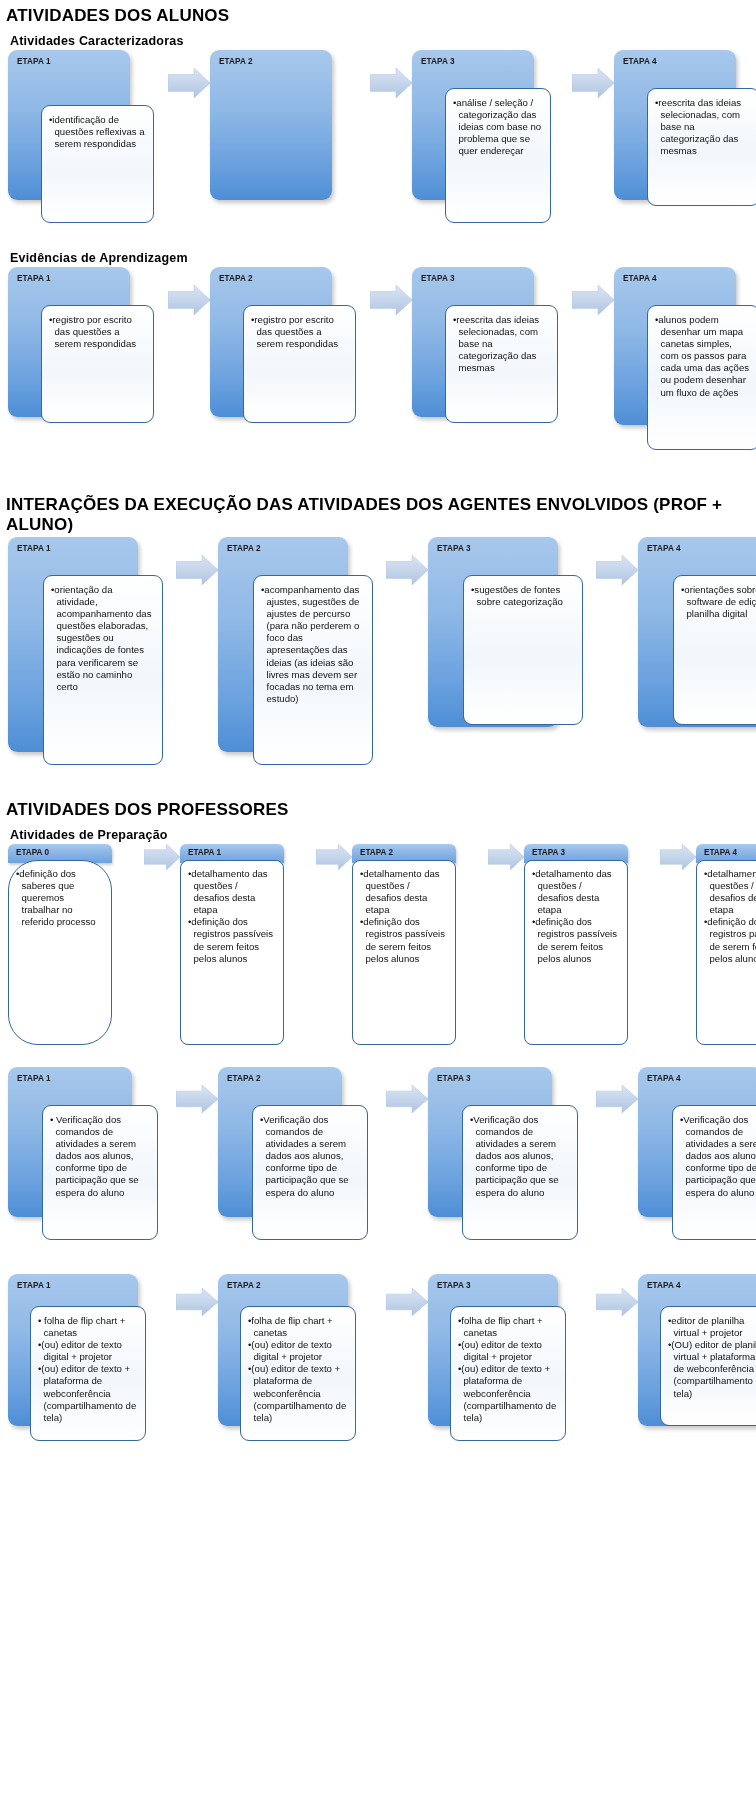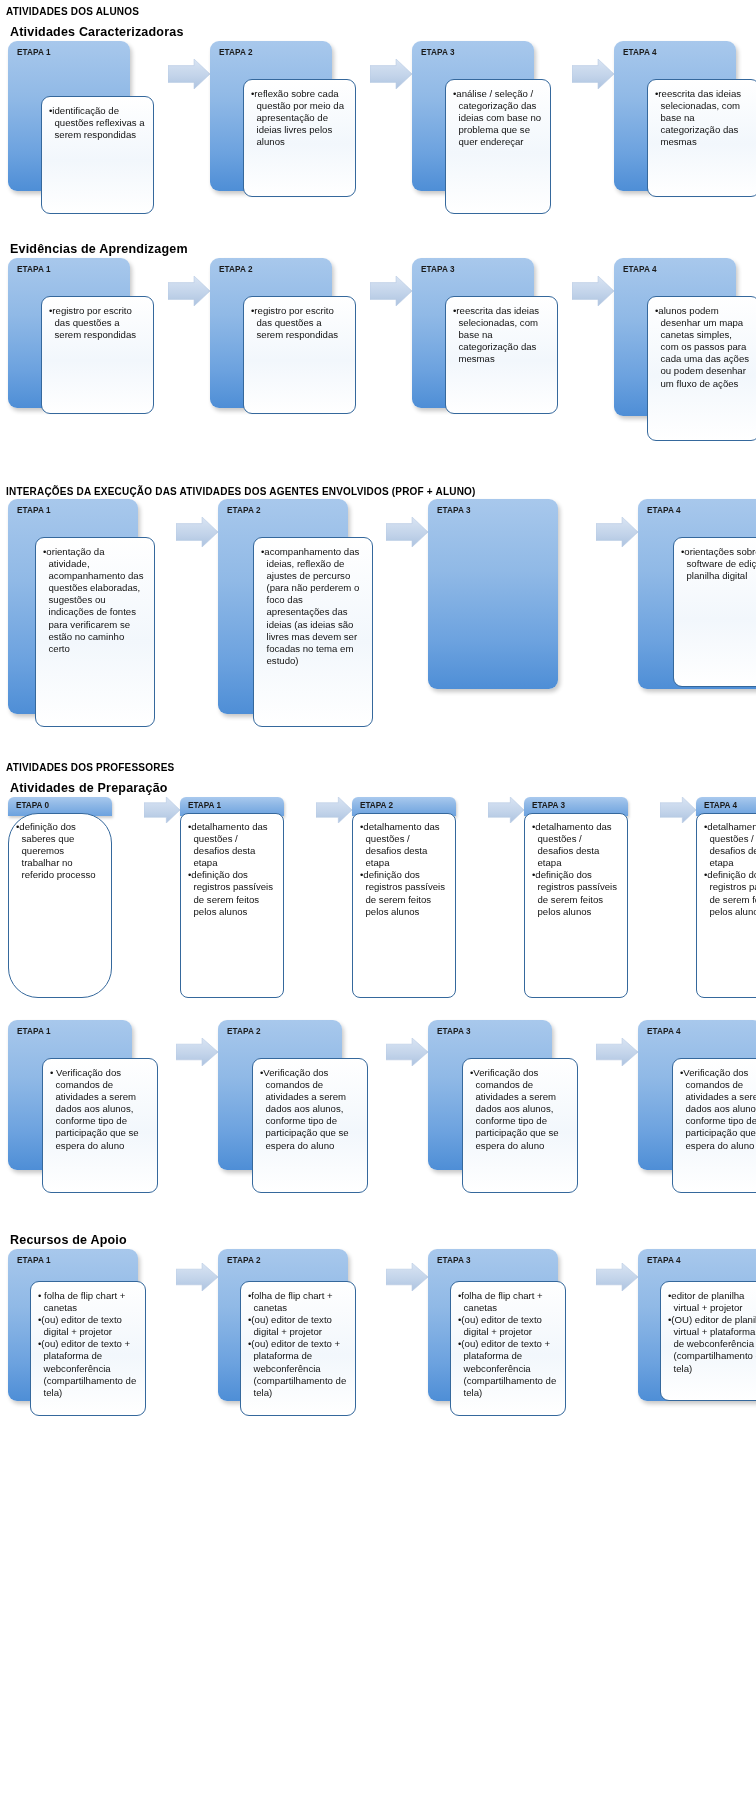--- a/index.html
+++ b/index.html
@@ -6,21 +6,21 @@
   body{
     width:756px;
     background:#ffffff;
     font-family:"Liberation Sans", sans-serif;
     color:#000000;
     -webkit-font-smoothing:antialiased;
   }
   .page{width:756px; position:relative; padding:0; box-sizing:border-box;}
 
   .h1{
-    font-size:10px; font-weight:bold; letter-spacing:.2px;
+    font-size:17px; font-weight:bold; letter-spacing:.2px;
     padding:6px 0 2px 6px;
   }
   .h2{
     font-size:12.5px; font-weight:bold; letter-spacing:.2px;
     padding:6px 0 2px 10px;
   }
   .spacer-lg{height:22px;}
 
   
   .flow{
@@ -131,25 +131,20 @@
               <stop offset="100%" stop-color="#adc3e0"></stop>
             </linearGradient>
           </defs>
           <polygon points="0,6.6 26.04,6.6 26.04,0 42,15 26.04,30 26.04,23.400000000000002 0,23.400000000000002" fill="url(#ag1)" stroke="#b7cae3" stroke-width="0.6"></polygon>
         </svg>
       </div>
       <div class="stage" style="width: 160px; height: 173px; position: relative;">
         <div class="panel" style="width: 122px; height: 150px; position: absolute; left: 0px; top: 0px;">
           <div class="etapa">ETAPA 2</div>
         </div>
-        <div class="bubble" style="width: 113px; height: 118px; left: 33px; top: 38px;">
-          <ul>
-            <li>reflexão sobre cada questão por meio da apresentação de ideias livres pelos alunos</li>
-          </ul>
-        </div>
       </div>
       <div class="arrow" style="width: 42px; margin-top: 18px;">
         <svg width="42" height="30" viewBox="0 0 42 30">
           <defs>
             <linearGradient id="ag2" x1="0" y1="0" x2="0" y2="1">
               <stop offset="0%" stop-color="#d9e4f3"></stop>
               <stop offset="55%" stop-color="#c3d4ea"></stop>
               <stop offset="100%" stop-color="#adc3e0"></stop>
             </linearGradient>
           </defs>
@@ -271,21 +266,21 @@
       </div>
     </div>
 
   <div class="spacer-lg"></div>
   <div class="h1">INTERAÇÕES DA EXECUÇÃO DAS ATIVIDADES DOS AGENTES ENVOLVIDOS (PROF + ALUNO)</div>
   <div class="flow" id="flow-interacoes">
       <div class="stage" style="width: 168px; height: 235px; position: relative;">
         <div class="panel" style="width: 130px; height: 215px; position: absolute; left: 0px; top: 0px;">
           <div class="etapa">ETAPA 1</div>
         </div>
-        <div class="bubble" style="width: 120px; height: 190px; left: 27px; top: 38px;">
+        <div class="bubble" style="width: 120px; height: 190px; left: 35px; top: 38px;">
           <ul>
             <li>orientação da atividade, acompanhamento das questões elaboradas, sugestões ou indicações de fontes para verificarem se estão no caminho certo</li>
           </ul>
         </div>
       </div>
       <div class="arrow" style="width: 42px; margin-top: 18px;">
         <svg width="42" height="30" viewBox="0 0 42 30">
           <defs>
             <linearGradient id="ag7" x1="0" y1="0" x2="0" y2="1">
               <stop offset="0%" stop-color="#d9e4f3"></stop>
@@ -295,39 +290,44 @@
           </defs>
           <polygon points="0,6.6 26.04,6.6 26.04,0 42,15 26.04,30 26.04,23.400000000000002 0,23.400000000000002" fill="url(#ag7)" stroke="#b7cae3" stroke-width="0.6"></polygon>
         </svg>
       </div>
       <div class="stage" style="width: 168px; height: 235px; position: relative;">
         <div class="panel" style="width: 130px; height: 215px; position: absolute; left: 0px; top: 0px;">
           <div class="etapa">ETAPA 2</div>
         </div>
         <div class="bubble" style="width: 120px; height: 190px; left: 35px; top: 38px;">
           <ul>
-            <li>acompanhamento das ideias, reflexão de ajustes de percurso (para não perderem o foco das apresentações das ideias (as ideias são livres mas devem ser focadas no tema em estudo)</li>
+            <li>acompanhamento das ajustes, sugestões de ajustes de percurso (para não perderem o foco das apresentações das ideias (as ideias são livres mas devem ser focadas no tema em estudo)</li>
           </ul>
         </div>
       </div>
       <div class="arrow" style="width: 42px; margin-top: 18px;">
         <svg width="42" height="30" viewBox="0 0 42 30">
           <defs>
             <linearGradient id="ag8" x1="0" y1="0" x2="0" y2="1">
               <stop offset="0%" stop-color="#d9e4f3"></stop>
               <stop offset="55%" stop-color="#c3d4ea"></stop>
               <stop offset="100%" stop-color="#adc3e0"></stop>
             </linearGradient>
           </defs>
           <polygon points="0,6.6 26.04,6.6 26.04,0 42,15 26.04,30 26.04,23.400000000000002 0,23.400000000000002" fill="url(#ag8)" stroke="#b7cae3" stroke-width="0.6"></polygon>
         </svg>
       </div>
       <div class="stage" style="width: 168px; height: 235px; position: relative;">
         <div class="panel" style="width: 130px; height: 190px; position: absolute; left: 0px; top: 0px;">
           <div class="etapa">ETAPA  3</div>
+        </div>
+        <div class="bubble" style="width: 120px; height: 150px; left: 35px; top: 38px;">
+          <ul>
+            <li>sugestões de fontes sobre categorização</li>
+          </ul>
         </div>
       </div>
       <div class="arrow" style="width: 42px; margin-top: 18px;">
         <svg width="42" height="30" viewBox="0 0 42 30">
           <defs>
             <linearGradient id="ag9" x1="0" y1="0" x2="0" y2="1">
               <stop offset="0%" stop-color="#d9e4f3"></stop>
               <stop offset="55%" stop-color="#c3d4ea"></stop>
               <stop offset="100%" stop-color="#adc3e0"></stop>
             </linearGradient>
@@ -529,21 +529,20 @@
         </div>
         <div class="bubble" style="width: 116px; height: 135px; left: 34px; top: 38px;">
           <ul>
             <li>Verificação  dos comandos de atividades a serem dados aos alunos, conforme tipo de participação que se espera do aluno</li>
           </ul>
         </div>
       </div>
     </div>
 
   <div class="spacer-lg"></div>
-  <div class="h2">Recursos de Apoio</div>
   <div class="flow" id="flow-recursos">
       <div class="stage" style="width: 168px; height: 180px; position: relative;">
         <div class="panel" style="width: 130px; height: 152px; position: absolute; left: 0px; top: 0px;">
           <div class="etapa">ETAPA 1</div>
         </div>
         <div class="bubble" style="width: 116px; height: 135px; left: 22px; top: 32px;">
           <ul>
             <li> folha de flip chart + canetas</li>
             <li>(ou) editor de texto digital + projetor</li>
             <li>(ou) editor de texto + plataforma de webconferência (compartilhamento de tela)</li>

